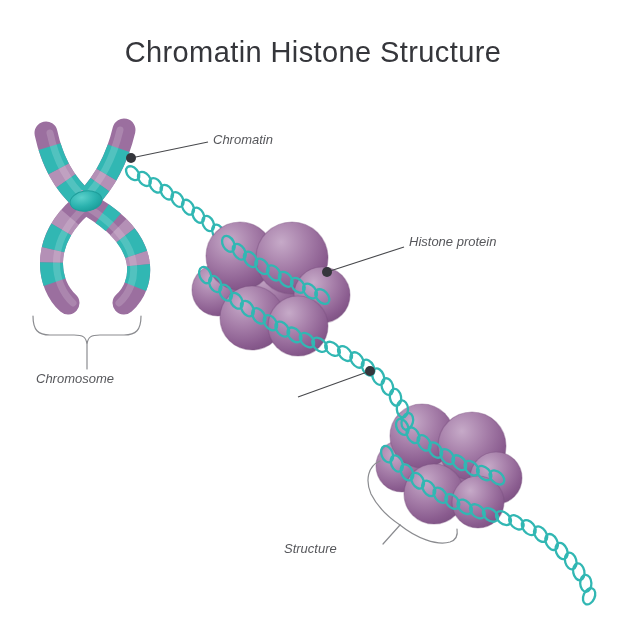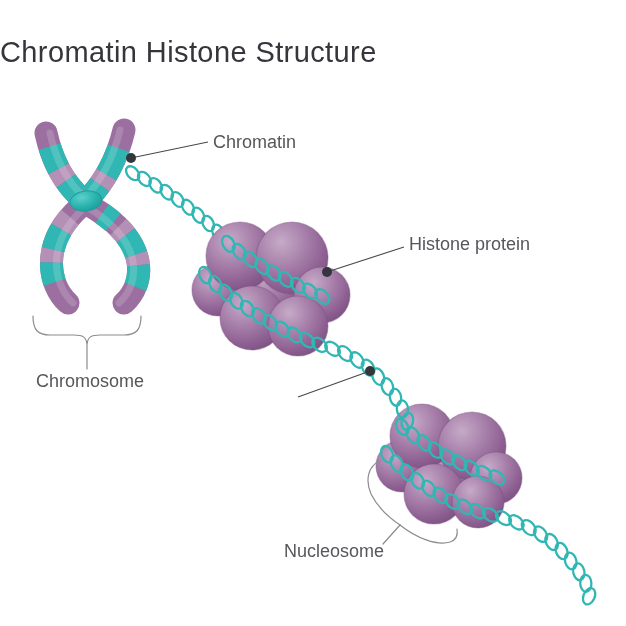--- a/index.html
+++ b/index.html
@@ -7,28 +7,30 @@
     width:626px;height:626px;
     background:var(--background,#fff);
     font-family:"Liberation Sans", sans-serif;
     overflow:hidden;
   }
   .stage{position:relative;width:626px;height:626px;background:var(--background,#fff);}
   .stage svg{position:absolute;left:0;top:0;}
 
   .diagram-title{
     position:absolute;left:0;right:0;top:36px;
+    text-align:center;
     font-size:29px;letter-spacing:.4px;
     color:var(--title-text,#35363b);
   }
   .callout{
     position:absolute;
-    font-size:18px;
+    font-size:13px;
     color:var(--label-text,#56575b);
     white-space:nowrap;
+    font-style:italic;
   }
   .lbl-chromatin{left:213px;top:132px;}
   .lbl-histone{left:409px;top:234px;text-align:center;}
   .lbl-linker{left:208px;top:394px;}
   .lbl-chromosome{left:36px;top:371px;width:103px;text-align:left;}
   .lbl-nucleosome{left:284px;top:541px;}
 
   
   .arm-base{fill:none;stroke:var(--chromosome-purple,#9b6f9f);stroke-width:23;stroke-linecap:round;}
   .arm-light{fill:none;stroke:var(--chromosome-purple-light,#b897ba);stroke-width:23;opacity:.85;}
@@ -218,14 +220,14 @@
       <path class="brace" d="M 380 461 C 368 466 365 480 371 494 C 377 506 388 517 400 525"></path>
       <path class="brace" d="M 400 525 C 416 538 437 546 450 542 C 456 540 458 535 457 529"></path>
       <line class="brace" x1="400" y1="525" x2="383" y2="544"></line>
     </g>
   </svg>
 
   <div class="diagram-title">Chromatin Histone Structure</div>
   <div class="callout lbl-chromatin">Chromatin</div>
   <div class="callout lbl-histone">Histone protein</div>
   <div class="callout lbl-chromosome">Chromosome</div>
-  <div class="callout lbl-nucleosome">Nucleosome</div>
+  <div class="callout lbl-nucleosome">Structure</div>
 </div>
 
 </body></html>

